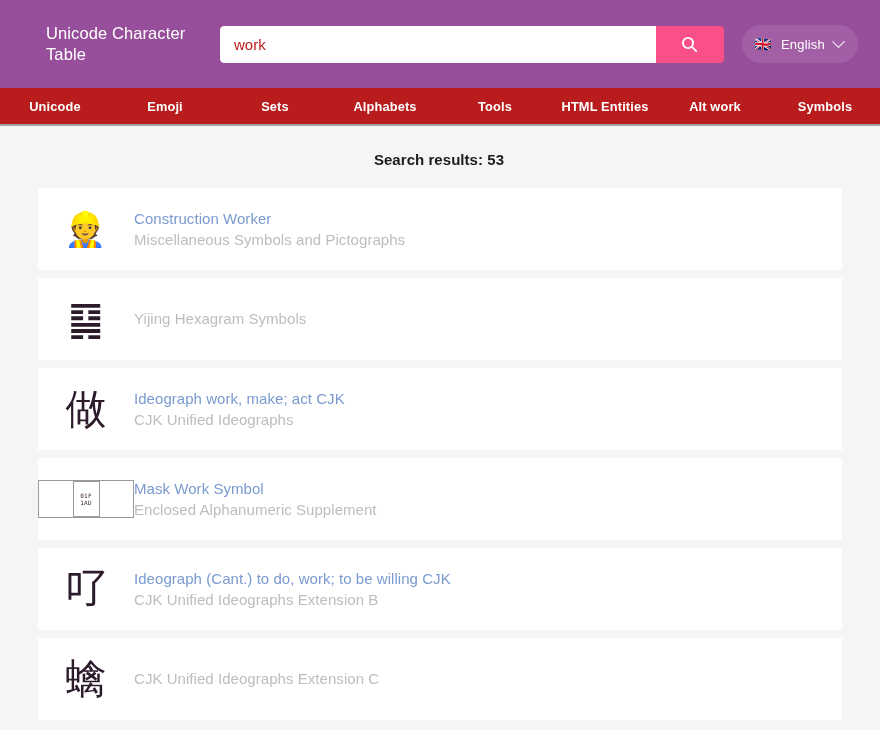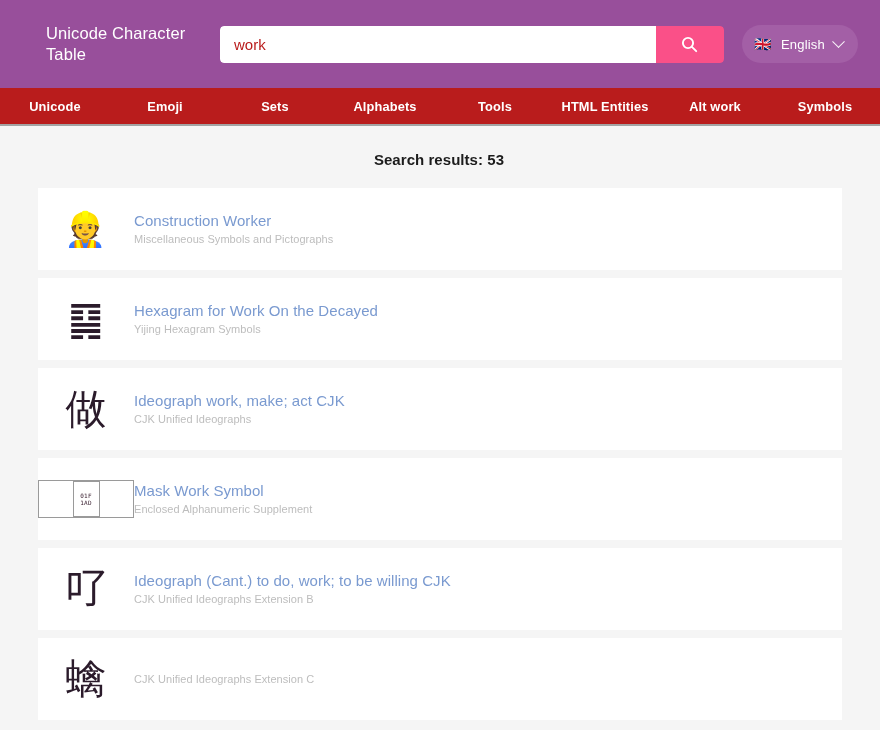--- a/index.html
+++ b/index.html
@@ -208,21 +208,21 @@
     color: #7a9ad0;
     font-size: 15px;
     line-height: 1.28;
     font-weight: 400;
     letter-spacing: 0.05px;
     margin-bottom: 2px;
   }
 
   .result-subtitle {
     color: #bdbdbd;
-    font-size: 11px;
+    font-size: 15px;
     line-height: 1.3;
     letter-spacing: 0.05px;
   }
 </style>
 </head>
 <body>
 
 <div class="header">
 
   <div class="brand">Unicode Character Table</div>
@@ -267,21 +267,20 @@
   <div class="result-card">
         <div class="glyph-cell emoji">👷</div>
         <div class="text-cell">
           <div class="result-title">Construction Worker</div>
           <div class="result-subtitle">Miscellaneous Symbols and Pictographs</div>
         </div>
       </div>
       <div class="result-card">
         <div class="glyph-cell hexagram">䷑</div>
         <div class="text-cell">
-          <div class="result-title">Hexagram for Work On the Decayed</div>
           <div class="result-subtitle">Yijing Hexagram Symbols</div>
         </div>
       </div>
       <div class="result-card">
         <div class="glyph-cell cjk">做</div>
         <div class="text-cell">
           <div class="result-title">Ideograph work, make; act CJK</div>
           <div class="result-subtitle">CJK Unified Ideographs</div>
         </div>
       </div>

